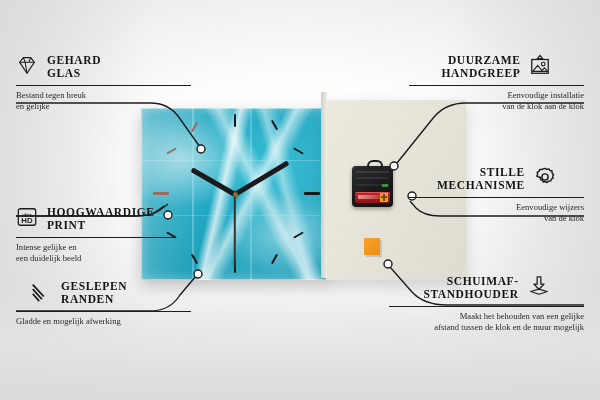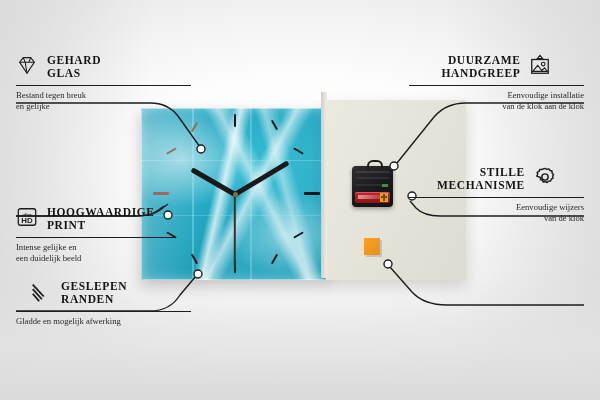--- a/index.html
+++ b/index.html
@@ -255,14 +255,31 @@
           <path d="M12 2.6 l2.1 1.1 2.1-.6 1.3 1.8 2.1.6.1 2.2 1.6 1.5-1 2 .5 2.1-1.9 1.1-.8 2-2.2.1-1.6 1.5-2-1-2.1.5-1.1-1.9-2-.8-.1-2.2L3 11.1l1-2-.5-2.1L5.4 5.9l.8-2 2.2-.1z" fill="none" stroke="#1d1d1d" stroke-width="1.6" stroke-linejoin="round"></path>
           <circle cx="12" cy="12" r="3.4" fill="none" stroke="#1d1d1d" stroke-width="1.6"></circle>
         </svg>
       </span>
     </div>
     <div class="rule" style="margin:5px 0 4px 0;"></div>
     <div class="csub">Eenvoudige wijzers</div>
     <div class="csub">van de klok</div>
   </div>
 
+  <div class="callout right" style="right:16px;top:275px;width:195px;">
+    <div class="head">
+      <span>
+        <div class="ctitle">SCHUIMAF-</div>
+        <div class="ctitle">STANDHOUDER</div>
+      </span>
+      <span class="icon">
+        <svg viewBox="0 0 24 24">
+          <path d="M10 2 H14 V10 H17.5 L12 15.5 L6.5 10 H10 Z" fill="none" stroke="#1d1d1d" stroke-width="1.4" stroke-linejoin="round"></path>
+          <path d="M12 15.5 L3 18 L12 21 L21 18 Z" fill="none" stroke="#1d1d1d" stroke-width="1.4" stroke-linejoin="round"></path>
+        </svg>
+      </span>
+    </div>
+    <div class="rule" style="margin:5px 0 4px 0;"></div>
+    <div class="csub">Maakt het behouden van een gelijke</div>
+    <div class="csub">afstand tussen de klok en de muur mogelijk</div>
+  </div>
 
 </div>
 
 </body></html>

